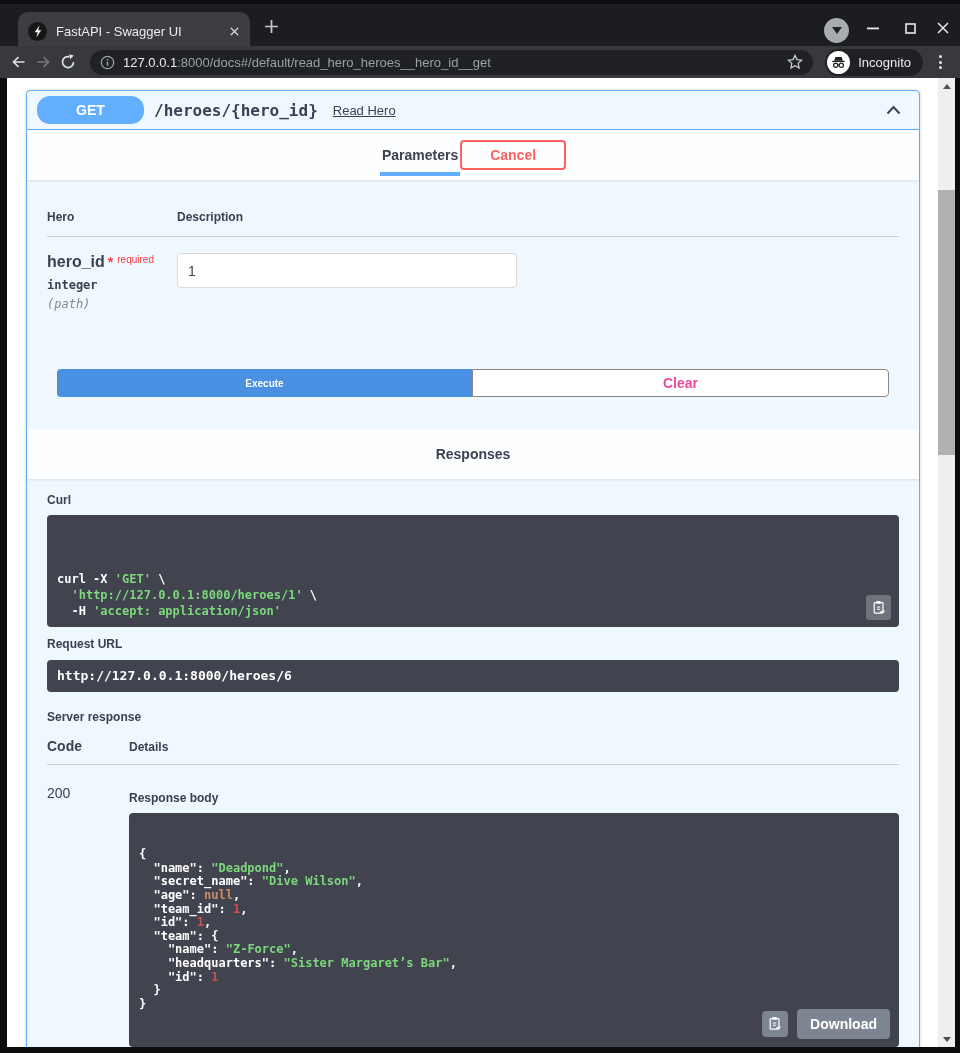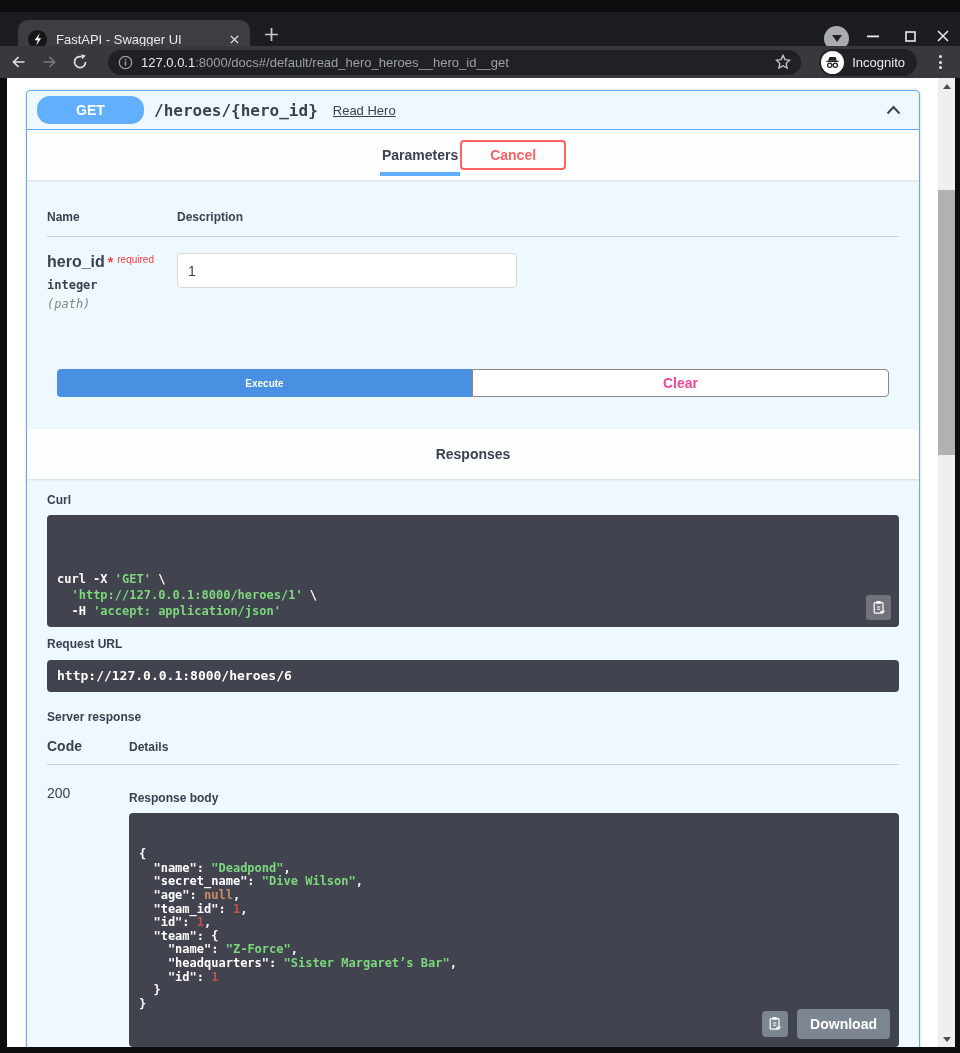--- a/index.html
+++ b/index.html
@@ -1,35 +1,35 @@
 <!DOCTYPE html>
 <html><head>
 <meta charset="utf-8">
 <style>
   * { margin:0; padding:0; box-sizing:border-box; }
   body {
     width:960px; height:1053px; position:relative; overflow:hidden;
     background:#0c0d0f; font-family:"Liberation Sans", sans-serif;
   }
   
-  .titlebar { position:absolute; top:12px; left:0; width:960px; height:46px; background:#1c1d20; }
+  .titlebar { position:absolute; top:4px; left:0; width:960px; height:46px; background:#1c1d20; }
   .tab {
     position:absolute; top:8px; left:18px; width:232px; height:38px;
     background:#3d3e42; border-radius:10px 10px 0 0;
     display:flex; align-items:center; padding:0 10px; gap:9px;
   }
   .favicon { width:19px; height:19px; border-radius:50%; background:#151618; display:flex; align-items:center; justify-content:center; flex:none; }
   .tab-title { color:#e8eaed; font-size:13px; white-space:nowrap; overflow:hidden; flex:1; }
   .icon-btn { display:flex; align-items:center; justify-content:center; cursor:pointer; background:none; border:none; }
   .newtab-btn { position:absolute; top:15px; left:264px; }
   .tabsearch { position:absolute; top:14px; left:824px; width:25px; height:25px; border-radius:50%; background:#a8abaf; }
   .win-btn { position:absolute; top:12px; width:30px; height:24px; }
   .toolbar {
     position:absolute; top:46px; left:0; width:960px; height:32px; background:#38393d;
-    display:flex; align-items:center; padding:0 10px; gap:14px;
+    display:flex; align-items:center; padding:0 10px; gap:8px;
   }
   .urlbar {
     flex:1; height:25px; background:#202124; border-radius:13px;
     display:flex; align-items:center; padding:0 10px; gap:8px; margin-left:6px;
   }
   .url-text { font-size:13px; white-space:nowrap; overflow:hidden; flex:1; }
   .url-host { color:#e8eaed; } .url-rest { color:#9aa0a6; }
   .incog-pill {
     height:27px; background:#202124; border-radius:14px;
     display:flex; align-items:center; gap:8px; padding:0 12px 0 2px; margin-left:4px;
@@ -226,21 +226,21 @@
         </span>
       </div>
 
       <div class="section-header">
         <span class="tab-label">Parameters</span>
         <button class="btn-cancel">Cancel</button>
       </div>
 
       <div class="params-area">
         <div class="params-head">
-          <span>Name</span>
+          <span>Hero</span>
           <span>Description</span>
         </div>
         <div class="param-row">
           <div>
             <div class="param-name"><span>hero_id</span><span class="req-star">*</span><span class="req-word">required</span></div>
             <div class="param-type">integer</div>
             <div class="param-in">(path)</div>
           </div>
           <div>
             <input class="param-input" type="text" value="1" style="">

